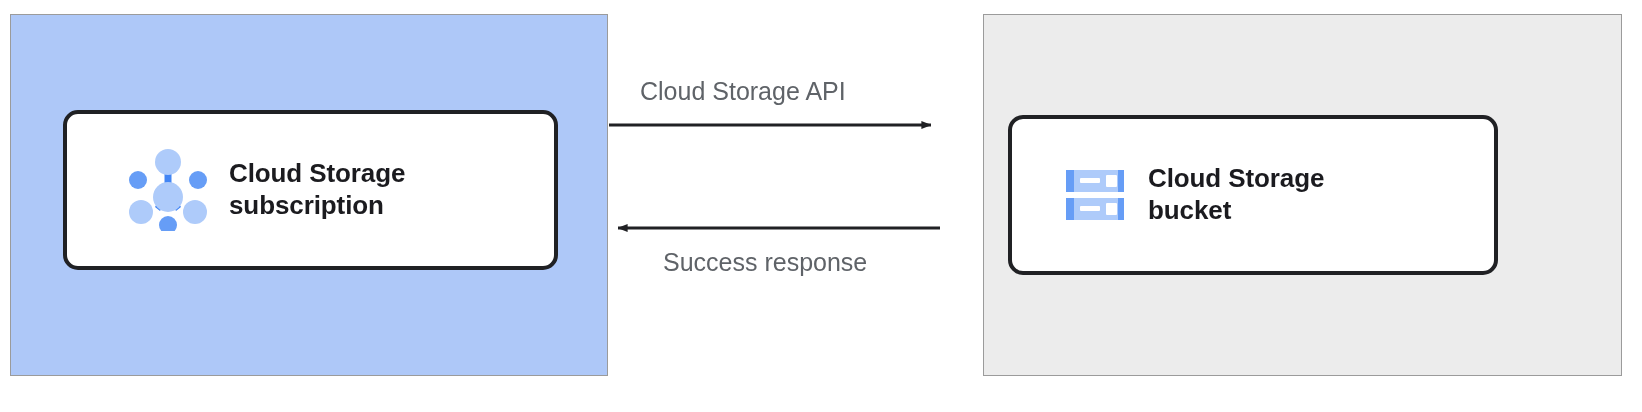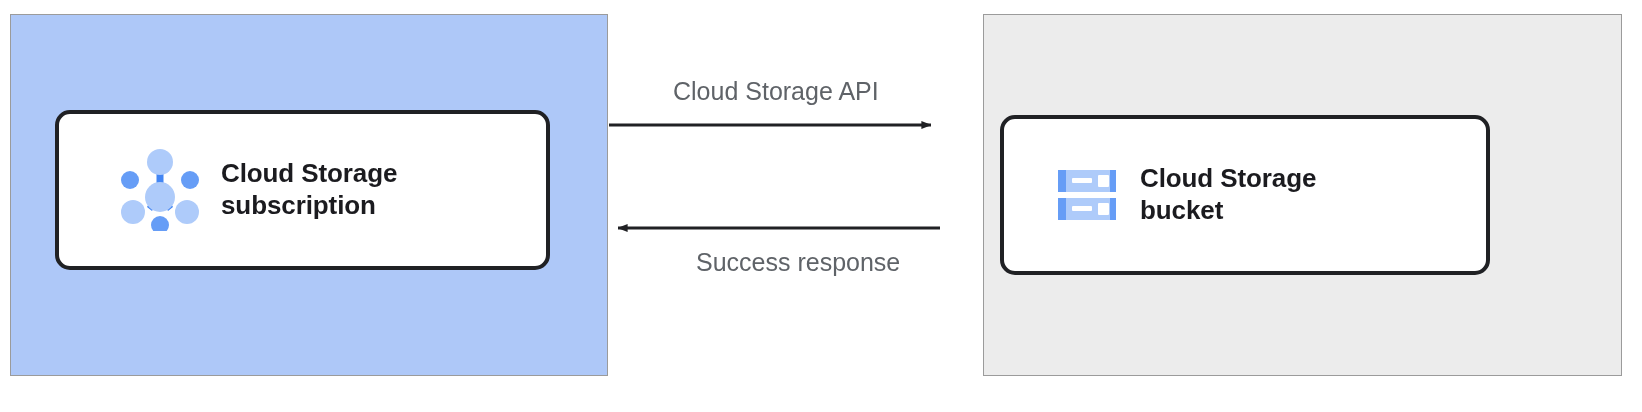--- a/index.html
+++ b/index.html
@@ -44,20 +44,21 @@
 
   
   .card {
     position: absolute;
     box-sizing: border-box;
     background: #ffffff;
     border: 4px solid #202124;
     border-radius: 15px;
     display: flex;
     align-items: center;
+    margin-left: 8px;
   }
   #card-subscription {
     left: 55px;
     top: 110px;
     width: 495px;
     height: 160px;
     padding-left: 62px;
   }
   #card-bucket {
     left: 1000px;
@@ -105,21 +106,20 @@
     height: 412px;
     pointer-events: none;
   }
 
   .arrow-label {
     position: absolute;
     font-size: 25px;
     color: #5f6368;
     white-space: nowrap;
     line-height: 1;
-    margin-left: 33px;
   }
   #label-request {
     left: 640px;
     top: 79px;
   }
   #label-response {
     left: 663px;
     top: 250px;
   }
 </style>

